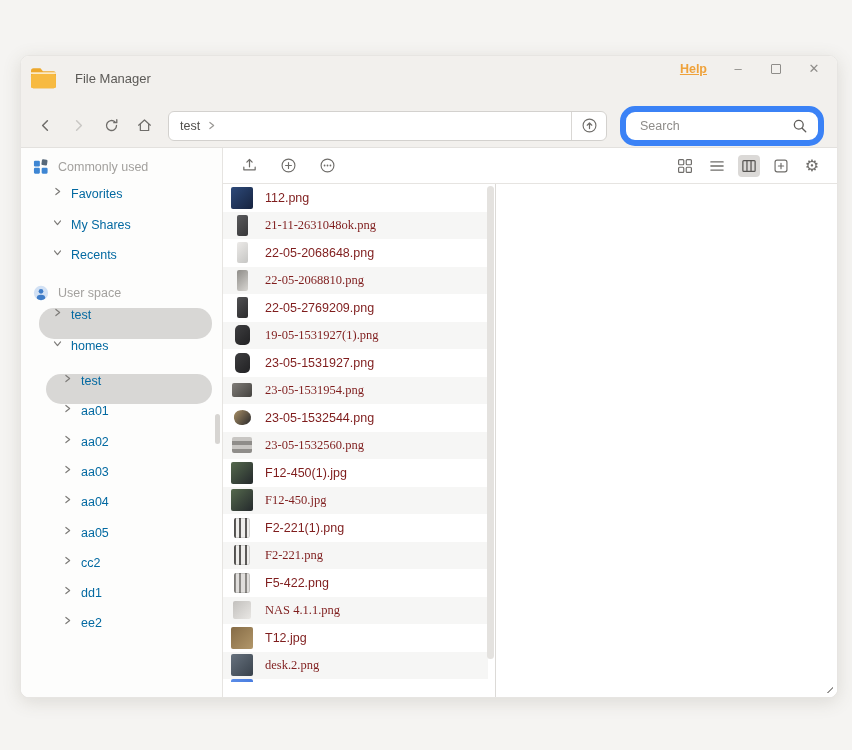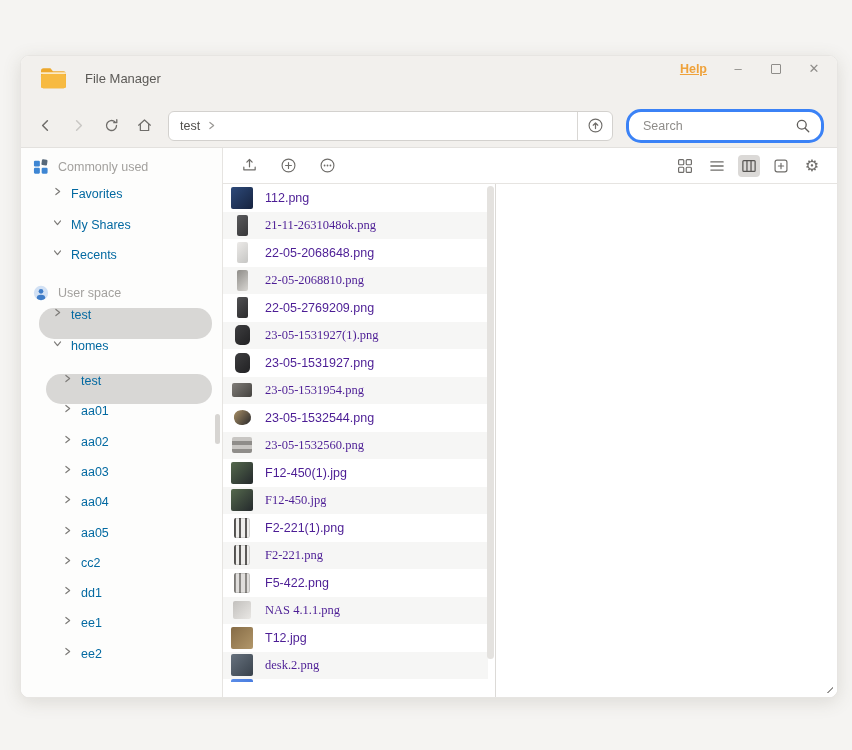--- a/index.html
+++ b/index.html
@@ -10,35 +10,35 @@
     -webkit-font-smoothing:antialiased;
   }
   .window{
     position:absolute;left:20px;top:55px;width:816px;height:641px;
     background:#fff;border:1px solid #e7e5e2;border-radius:9px;
     box-shadow:0 4px 18px rgba(95,85,70,.16);
     overflow:hidden;display:flex;flex-direction:column;
   }
   
   .titlebar{height:48px;background:#f2f0ed;position:relative;flex:0 0 auto;}
-  .app-id{position:absolute;left:18px;top:10px;display:flex;align-items:center;}
+  .app-id{position:absolute;left:8px;top:10px;display:flex;align-items:center;}
   .app-title{margin-left:17px;font-size:13px;color:#5c5a57;}
   .win-ctrls{position:absolute;right:16px;top:6px;display:flex;align-items:center;gap:24px;}
   .help-link{font-size:12.5px;font-weight:bold;color:#efa23b;text-decoration:underline;cursor:pointer;}
   .ctrl{color:#8f8d8a;font-size:13px;line-height:14px;cursor:pointer;display:flex;align-items:center;justify-content:center;width:14px;height:14px;}
   .maxbox{width:8px;height:8px;border:1.2px solid #8f8d8a;display:inline-block;border-radius:1px;}
   
   .navbar{height:43px;background:#f2f0ed;display:flex;align-items:center;padding:0 13px;border-bottom:1px solid #e3e1de;flex:0 0 auto;}
   .nav-btn{width:22px;height:22px;display:flex;align-items:center;justify-content:center;margin-right:11px;color:#6f6d6a;cursor:pointer;flex:0 0 auto;}
   .nav-btn.disabled{color:#c9c7c4;}
   .crumb-group{flex:1;height:28px;background:#fff;border:1px solid #d3d1ce;border-radius:6px;display:flex;align-items:stretch;margin-left:2px;min-width:0;}
   .crumb-path{flex:1;display:flex;align-items:center;padding:0 11px;font-size:12.5px;color:#514f4c;gap:7px;min-width:0;}
   .crumb-chev{color:#9a9895;display:flex;align-items:center;}
   .crumb-up{width:34px;border-left:1px solid #d9d7d4;display:flex;align-items:center;justify-content:center;color:#6f6d6a;cursor:pointer;}
-  .searchbox{width:170px;height:28px;flex:0 0 auto;margin-left:13px;background:#fff;border:3px solid #3b82f6;border-radius:15px;display:flex;align-items:center;padding:0 10px 0 12px;}
+  .searchbox{width:170px;height:28px;flex:0 0 auto;margin-left:13px;background:#fff;border:6px solid #3b82f6;border-radius:15px;display:flex;align-items:center;padding:0 10px 0 12px;}
   .searchbox input{border:none;outline:none;flex:1;min-width:0;font-size:12.5px;color:#6b6967;background:transparent;font-family:inherit;}
   .searchbox input::placeholder{color:#8e8c89;}
   .search-ic{color:#5f5d5a;display:flex;align-items:center;margin-left:4px;}
   
   .content{flex:1;display:flex;min-height:0;background:#fff;}
   .sidebar{width:202px;flex:0 0 auto;border-right:1px solid #e6e4e1;background:#fdfdfc;overflow:hidden;position:relative;padding-top:4px;box-sizing:border-box;}
   .side-head{height:30.3px;display:flex;align-items:center;padding-left:12px;gap:9px;}
   .side-head-label{font-size:12.5px;color:#a3a19e;}
   .side-item{height:30.3px;display:flex;align-items:flex-start;gap:9px;font-size:12.5px;color:#0369a1;cursor:pointer;border-radius:15px;}
   .side-item.lv1{margin:0 10px 0 18px;padding-left:14px;}
@@ -56,21 +56,21 @@
   .tb-btn.active{background:#dbd9d7;color:#565452;}
   .gear-glyph{font-size:16px;line-height:16px;color:#6f6d6a;font-family:"DejaVu Sans",sans-serif;}
   .panes{flex:1;display:flex;min-height:0;position:relative;}
   .file-col{width:272px;flex:0 0 auto;border-right:1px solid #dcdad7;position:relative;overflow:hidden;}
   .rows{position:absolute;left:0;right:7px;top:0;bottom:15px;overflow:hidden;}
   .file-row{height:27.5px;display:flex;align-items:center;padding-left:8px;gap:12px;cursor:pointer;}
   .file-row.alt{background:#f6f6f5;font-family:Liberation Serif, serif;}
   .file-row.partial{height:5px;overflow:hidden;align-items:flex-start;}
   .thumb{width:22px;height:22px;flex:0 0 auto;display:flex;align-items:center;justify-content:center;}
   .thumb-inner{display:block;}
-  .file-name{font-size:12.5px;color:#4c1d95;white-space:nowrap;overflow:hidden;text-overflow:ellipsis;}
+  .file-name{font-size:12.5px;color:#7f1d1d;white-space:nowrap;overflow:hidden;text-overflow:ellipsis;}
   .col-scroll{position:absolute;right:1px;top:2px;bottom:38px;width:7px;border-radius:4px;background:#e4e2df;}
   .preview-pane{flex:1;background:#fff;}
   .resize-grip{
     position:absolute;right:4px;bottom:4px;width:14px;height:14px;cursor:nwse-resize;
     background:repeating-linear-gradient(-45deg,transparent 0 3px,#9a9896 3px 4.6px,transparent 4.6px 8px);
     clip-path:polygon(100% 0,100% 100%,0 100%);
   }
   .icon{display:inline-flex;align-items:center;justify-content:center;}
   .icon svg{display:block;}
 </style>
@@ -285,28 +285,20 @@
               </svg>
             </span>
             <span class="side-label">dd1</span>
           </div>
           <div class="side-item lv2">
             <span class="tree-chev icon">
               <svg viewBox="0 0 10 10" width="9" height="9">
                 <path d="M3.2 1.6 L7.4 5 L3.2 8.4" stroke="currentColor" fill="none" stroke-linecap="round" stroke-linejoin="round" stroke-width="1.3"></path>
               </svg>
             </span>
-            <span class="side-label">ee1</span>
-          </div>
-          <div class="side-item lv2">
-            <span class="tree-chev icon">
-              <svg viewBox="0 0 10 10" width="9" height="9">
-                <path d="M3.2 1.6 L7.4 5 L3.2 8.4" stroke="currentColor" fill="none" stroke-linecap="round" stroke-linejoin="round" stroke-width="1.3"></path>
-              </svg>
-            </span>
             <span class="side-label">ee2</span>
           </div>
         </div>
       <div class="side-scroll"></div>
     </div>
 
     <div class="main">
       <div class="toolbar">
         <div class="tb-left" id="toolbar-left">
             <span class="tb-btn">
@@ -416,21 +408,21 @@
               <div class="file-row">
                 <span class="thumb">
                   <span class="thumb-inner" style="width: 11px; height: 21px; border-radius: 2px; background: linear-gradient(135deg, rgb(81, 81, 83), rgb(44, 44, 46));"></span>
                 </span>
                 <span class="file-name">22-05-2769209.png</span>
               </div>
               <div class="file-row alt">
                 <span class="thumb">
                   <span class="thumb-inner" style="width: 15px; height: 20px; border-radius: 5px; background: linear-gradient(135deg, rgb(62, 62, 64), rgb(33, 33, 35));"></span>
                 </span>
-                <span class="file-name">23-05-1531927(1).png</span>
+                <span class="file-name">19-05-1531927(1).png</span>
               </div>
               <div class="file-row">
                 <span class="thumb">
                   <span class="thumb-inner" style="width: 15px; height: 20px; border-radius: 5px; background: linear-gradient(135deg, rgb(62, 62, 64), rgb(33, 33, 35));"></span>
                 </span>
                 <span class="file-name">23-05-1531927.png</span>
               </div>
               <div class="file-row alt">
                 <span class="thumb">
                   <span class="thumb-inner" style="width: 20px; height: 14px; border-radius: 2px; background: linear-gradient(135deg, rgb(128, 125, 120), rgb(68, 66, 63));"></span>

